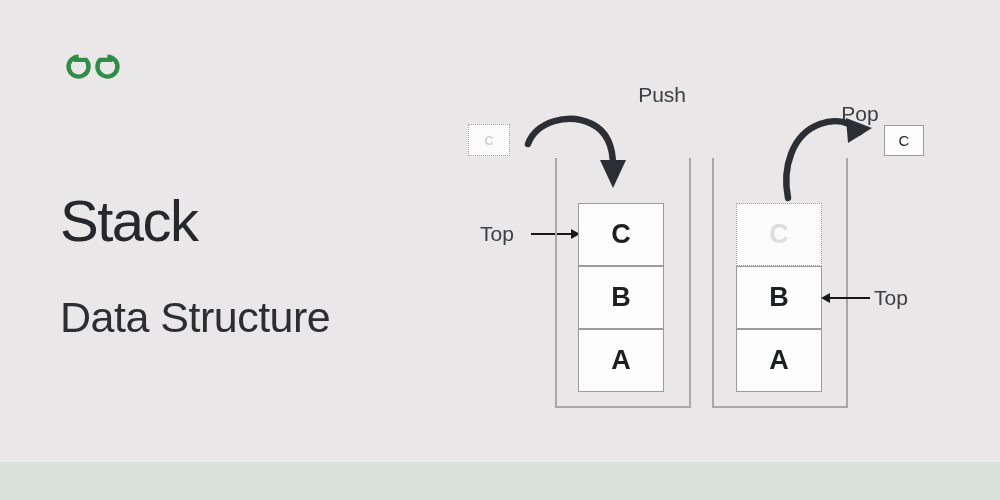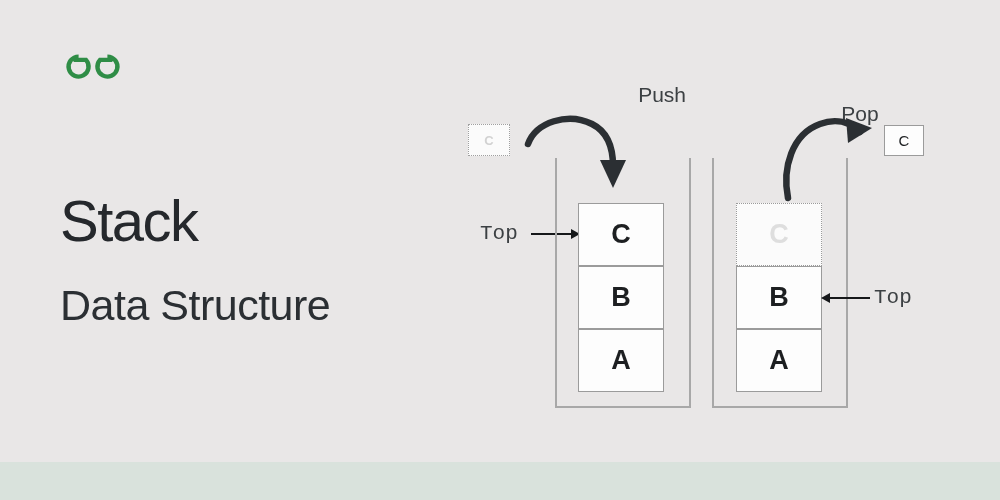--- a/index.html
+++ b/index.html
@@ -47,21 +47,21 @@
     font-size: 58px;
     line-height: 86px;
     font-weight: normal;
     letter-spacing: -1.5px;
     color: #25282c;
     white-space: nowrap;
   }
   .title-sub {
     position: absolute;
     left: 60px;
-    top: 280px;
+    top: 292px;
     font-size: 43px;
     line-height: 50px;
     font-weight: normal;
     letter-spacing: -0.5px;
     color: #2b2f33;
     white-space: nowrap;
   }
 
   
   .op-label {
@@ -70,21 +70,20 @@
     line-height: 26px;
     color: #3c4043;
     white-space: nowrap;
   }
   .top-label {
     position: absolute;
     font-size: 21px;
     line-height: 26px;
     color: #3c4043;
     white-space: nowrap;
-    font-family: Liberation Mono, monospace;
   }
 
   
   .stack-walls {
     position: absolute;
     border-left: 2px solid #a8a8a8;
     border-right: 2px solid #a8a8a8;
     border-bottom: 2px solid #a8a8a8;
   }
 

